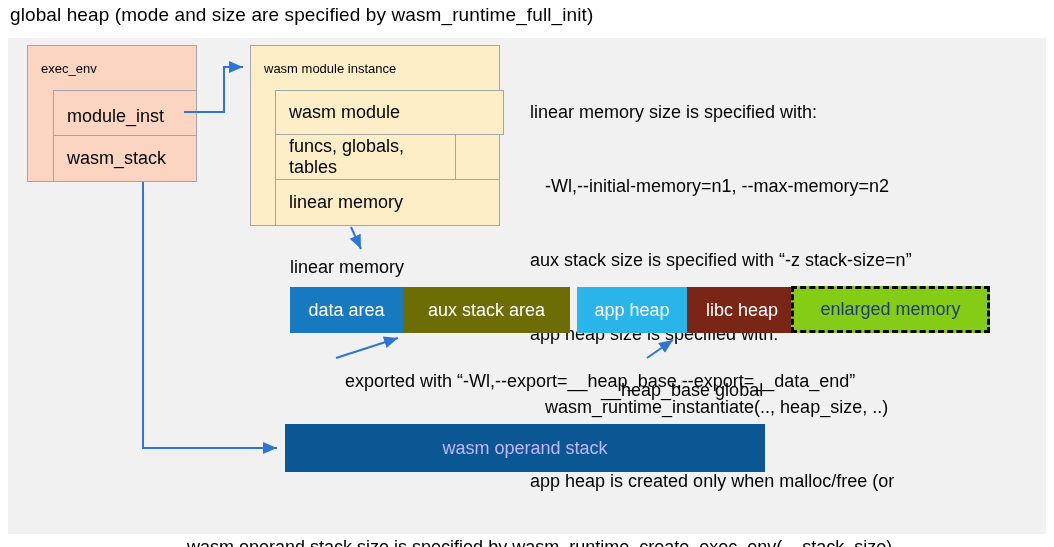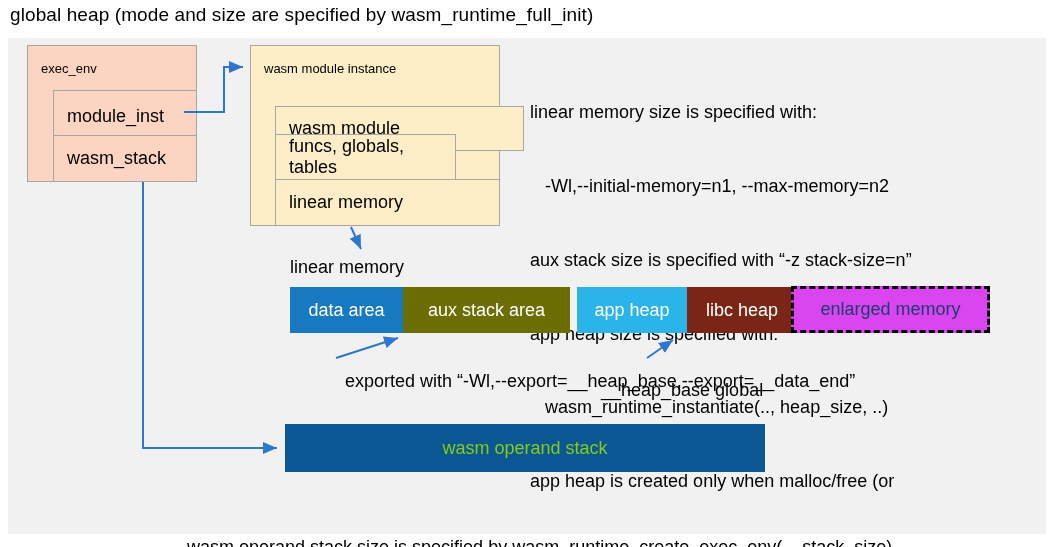--- a/index.html
+++ b/index.html
@@ -9,42 +9,42 @@
   .title{left:10px;top:4px;font-size:19px;letter-spacing:.1px;}
   .bg{left:8px;top:38px;width:1038px;height:496px;background:#f1f1f1;}
   .box{position:absolute;border:1px solid #a6a6a6;box-sizing:border-box;}
   .label{position:absolute;display:flex;align-items:center;font-size:13px;}
   .rowlabel{display:flex;align-items:center;padding-left:13px;font-size:18px;}
   .notes{position:absolute;font-size:18px;line-height:24.6px;white-space:pre;}
   .notes-bottom{line-height:26px;}
   .bar{position:absolute;left:290px;top:287px;height:46px;display:flex;}
   .seg{display:flex;align-items:center;justify-content:center;color:#fff;font-size:18px;box-sizing:border-box;}
   .seg0{width:113px}.seg1{width:167px}.seg2{width:110px}.seg3{width:110px}
-  .enlarged{position:absolute;left:791px;top:286px;width:199px;height:47px;background:#d946ef;border:3px dashed #000;box-sizing:border-box;display:flex;align-items:center;justify-content:center;font-size:18px;}
-  .operand{position:absolute;left:285px;top:424px;width:480px;height:48px;display:flex;align-items:center;justify-content:center;color:#84cc16;font-size:18px;}
+  .enlarged{position:absolute;left:791px;top:286px;width:199px;height:47px;background:#84cc16;border:3px dashed #000;box-sizing:border-box;display:flex;align-items:center;justify-content:center;font-size:18px;}
+  .operand{position:absolute;left:285px;top:424px;width:480px;height:48px;display:flex;align-items:center;justify-content:center;color:#c4b5fd;font-size:18px;}
   .ann{position:absolute;font-size:18px;white-space:pre;}
   svg.overlay{position:absolute;left:0;top:0;pointer-events:none;}
 </style>
 </head>
 <body>
 
 <div class="canvas">
 
   <div class="abs title">global heap (mode and size are specified by wasm_runtime_full_init)</div>
 
   <div class="abs bg"></div>
 
   <div class="box" style="left: 27px; top: 45px; width: 170px; height: 137px; background-color: rgb(251, 213, 194);"></div>
   <div class="label" style="left:41px;top:46px;height:44px;">exec_env</div>
   <div class="box rowlabel" style="left: 53px; top: 90px; width: 144px; height: 52px; background-color: rgb(251, 213, 194);">module_inst</div>
   <div class="box rowlabel" style="left: 53px; top: 135px; width: 144px; height: 47px; background-color: rgb(251, 213, 194);">wasm_stack</div>
 
   <div class="box" style="left: 250px; top: 45px; width: 250px; height: 181px; background-color: rgb(253, 238, 199);"></div>
   <div class="label" style="left:264px;top:46px;height:44px;">wasm module instance</div>
-  <div class="box rowlabel" style="left: 275px; top: 106px; width: 249px; height: 45px; background-color: rgb(253, 238, 199);">wasm module</div>
+  <div class="box rowlabel" style="left: 275px; top: 90px; width: 229px; height: 45px; background-color: rgb(253, 238, 199);">wasm module</div>
   <div class="box rowlabel" style="left: 275px; top: 134px; width: 181px; height: 46px; background-color: rgb(253, 238, 199);">funcs, globals, tables</div>
   <div class="box rowlabel" style="left: 275px; top: 179px; width: 225px; height: 47px; background-color: rgb(253, 238, 199);">linear memory</div>
 
   <div class="notes" style="left:530px;top:51px;">
     <div>linear memory size is specified with:</div>
     <div>   -Wl,--initial-memory=n1, --max-memory=n2</div>
     <div>aux stack size is specified with “-z stack-size=n”</div>
     <div>app heap size is specified with:</div>
     <div>   wasm_runtime_instantiate(.., heap_size, ..)</div>
     <div>app heap is created only when malloc/free (or</div>

